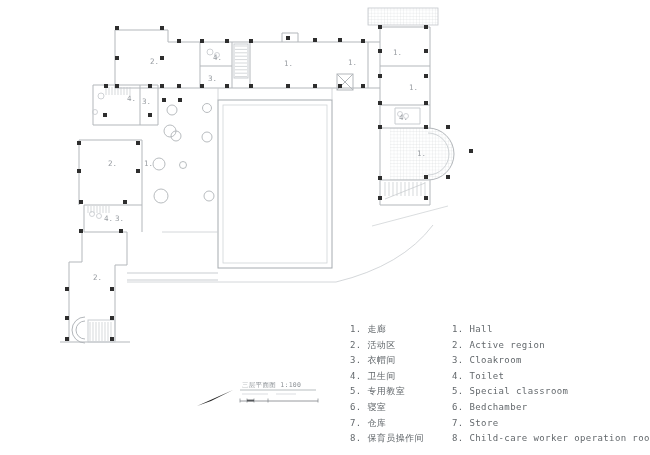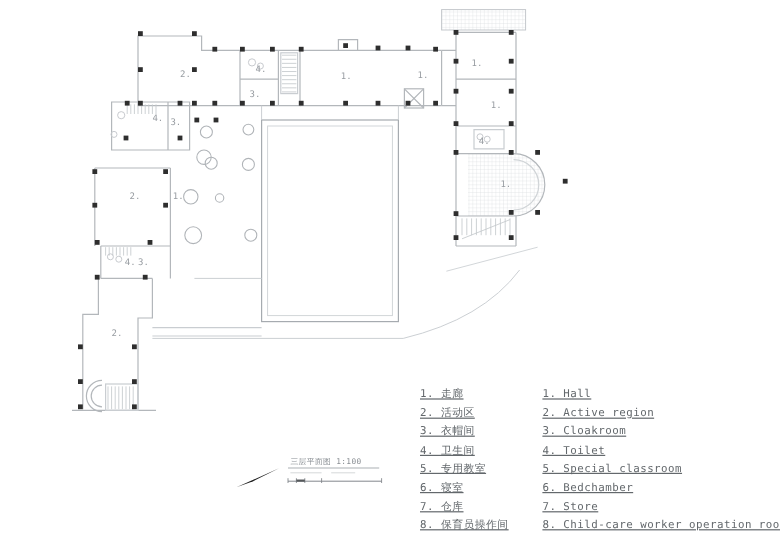--- a/index.html
+++ b/index.html
@@ -7,21 +7,21 @@
     width:650px;height:455px;background:#ffffff;position:relative;overflow:hidden;
     font-family:"DejaVu Sans Mono","Liberation Mono",monospace;
   }
   #plan-svg{position:absolute;left:0;top:0;}
   #legend{
     position:absolute;left:350px;top:322px;
     display:grid;grid-template-columns:102px auto;
     font-size:9px;line-height:15.6px;letter-spacing:.4px;
     color:#63686c;white-space:pre;
   }
-  .legend-cell{display:block;text-decoration:underline;}
+  .legend-cell{display:block;}
 </style>
 </head>
 <body>
 
 <svg id="plan-svg" width="650" height="455" viewBox="0 0 650 455">
   <defs>
     <pattern id="gridhatch" width="3.2" height="3.2" patternUnits="userSpaceOnUse">
       <path d="M0,0 H3.2 M0,0 V3.2" stroke="#d6dade" stroke-width="0.5" fill="none"></path>
     </pattern>
   </defs>

